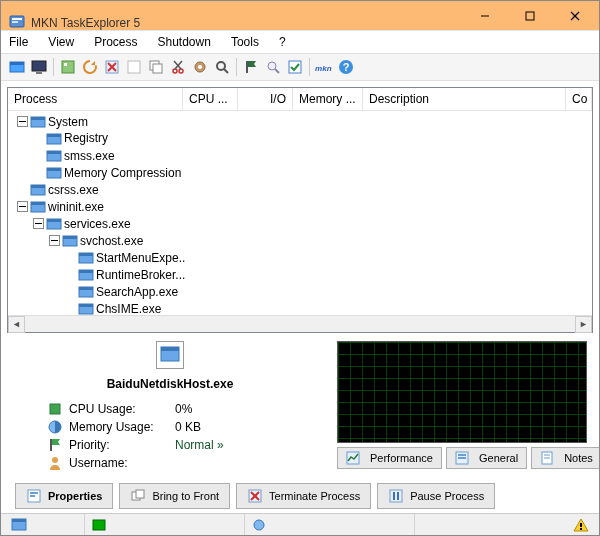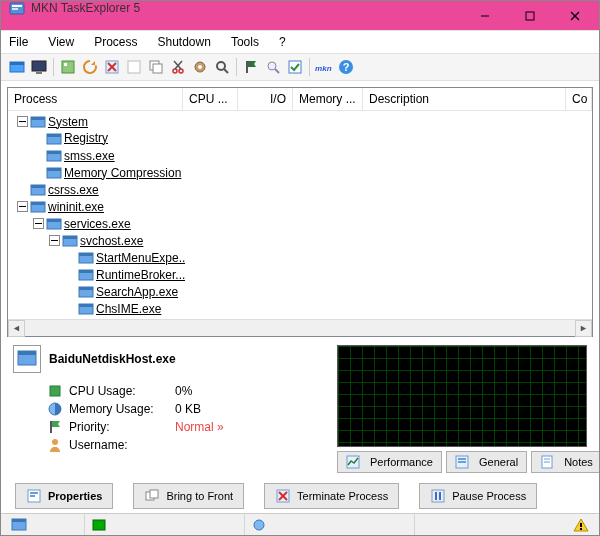--- a/index.html
+++ b/index.html
@@ -11,23 +11,23 @@
   width: 600px;
   height: 536px;
   overflow: hidden;
   border: 1px solid #888;
   display: flex;
   flex-direction: column;
 }
 .titlebar {
   height: 30px;
   display: flex;
-  align-items: flex-start;
+  align-items: flex-end;
   padding: 0 2px 0 8px;
-  background: #ec4899;
+  background: #fdba74;
   border-bottom: 1px solid #e5e5e5;
 }
 .titlebar .app-icon { width:16px; height:16px; margin-right:6px; }
 .titlebar .title { flex:1; font-size:12px; color:#333; }
 .win-controls { display:flex; }
 .win-btn { width:45px; height:29px; display:flex; align-items:center; justify-content:center; color:#333; }
 
 .menubar {
   display:flex;
   gap:4px;
@@ -47,53 +47,53 @@
   background:#f5f5f5;
 }
 .tb-btn { width:20px; height:20px; display:flex; align-items:center; justify-content:center; border:1px solid transparent; }
 .tb-sep { width:1px; height:18px; background:#ccc; margin:0 2px; }
 
 .content { flex:1; display:flex; flex-direction:column; padding:6px 6px 0 6px; min-height:0; }
 .table-wrap { flex:1; border:1px solid #828790; background:#fff; display:flex; flex-direction:column; min-height:0; }
 .thead { display:flex; background:#fff; border-bottom:1px solid #e5e5e5; }
 .th { padding:4px 6px; font-size:12px; color:#000; border-right:1px solid #e5e5e5; background:#fff; }
 .tbody { flex:1; overflow:hidden; padding:2px 0; }
-.row { display:flex; align-items:center; height:17px; padding:0 2px; font-size:12px;text-decoration:underline; }
+.row { display:flex; align-items:center; height:17px; padding:0 2px; font-size:12px; }
 .tree-icon { width:16px; height:12px; flex-shrink:0; display:inline-flex; align-items:center; justify-content:center; }
 .proc-icon { width:16px; height:16px; margin-right:2px; flex-shrink:0; }
 .hscroll { height:17px; border-top:1px solid #ddd; display:flex; align-items:center; background:#f0f0f0; }
 .hscroll .arrow { width:17px; height:17px; display:flex; align-items:center; justify-content:center; background:#f0f0f0; border:1px solid #ccc; font-size:9px; color:#555; }
 .hscroll .track { flex:1; height:17px; }
 
 .details { padding:8px 6px 4px 6px; display:flex; flex-direction:column; }
 .details-top { display:flex; gap:10px; }
 .details-left { flex:1; }
-.sel-head { display:flex; align-items:center; gap:8px; margin-bottom:10px; }
+.sel-head { display:flex; align-items:center; gap:8px; margin-bottom:10px;flex-direction:column; }
 .sel-head .big-icon { width:28px; height:28px; border:1px solid #999; display:flex; align-items:center; justify-content:center; background:#fff; }
 .sel-name { font-weight:bold; font-size:12px; }
 .stat-row { display:flex; align-items:center; gap:6px; margin:2px 0 2px 34px; font-size:12px; }
 .stat-icon { width:16px; height:16px; flex-shrink:0; }
 .stat-label { width:100px; }
 .stat-value { color:#000; }
-.normal-link { color:#ef4444; }
+.normal-link { color:#14532d; }
 
 .details-right { width:250px; display:flex; flex-direction:column; }
 .graph { height:102px; background:#000; position:relative; border:1px solid #555; }
 .graph::before {
   content:"";
   position:absolute; inset:0;
   background-image:
     repeating-linear-gradient(to right, rgba(0,80,0,.8) 0 1px, transparent 1px 12px),
     repeating-linear-gradient(to bottom, rgba(0,80,0,.8) 0 1px, transparent 1px 12px);
 }
 .tabs-row { display:flex; gap:4px; margin-top:4px; }
 .tab-btn { flex:0 0 auto; display:flex; align-items:center; gap:10px; padding:3px 8px; border:1px solid #adadad; background:#e9e9e9; font-size:11px; }
 .tab-btn .ticon { width:14px; height:14px; }
 
-.actions-row { display:flex; gap:20px; margin-top:10px; padding:0 2px; }
+.actions-row { display:flex; gap:6px; margin-top:10px; padding:0 2px; }
 .action-btn { display:flex; align-items:center; gap:6px; padding:4px 10px; border:1px solid #adadad; background:#e9e9e9; font-size:11px; }
 
 .statusbar { height:22px; border-top:1px solid #ccc; background:#f0f0f0; display:flex; align-items:center; padding:0 4px; gap:0; }
 .status-cell { height:100%; display:flex; align-items:center; padding:0 6px; border-right:1px solid #d4d4d4; }
 .status-cell:last-child { border-right:none; flex:0 0 auto; margin-left:auto; }
 
 svg { display:block; }
 </style>
 </head>
 <body>

